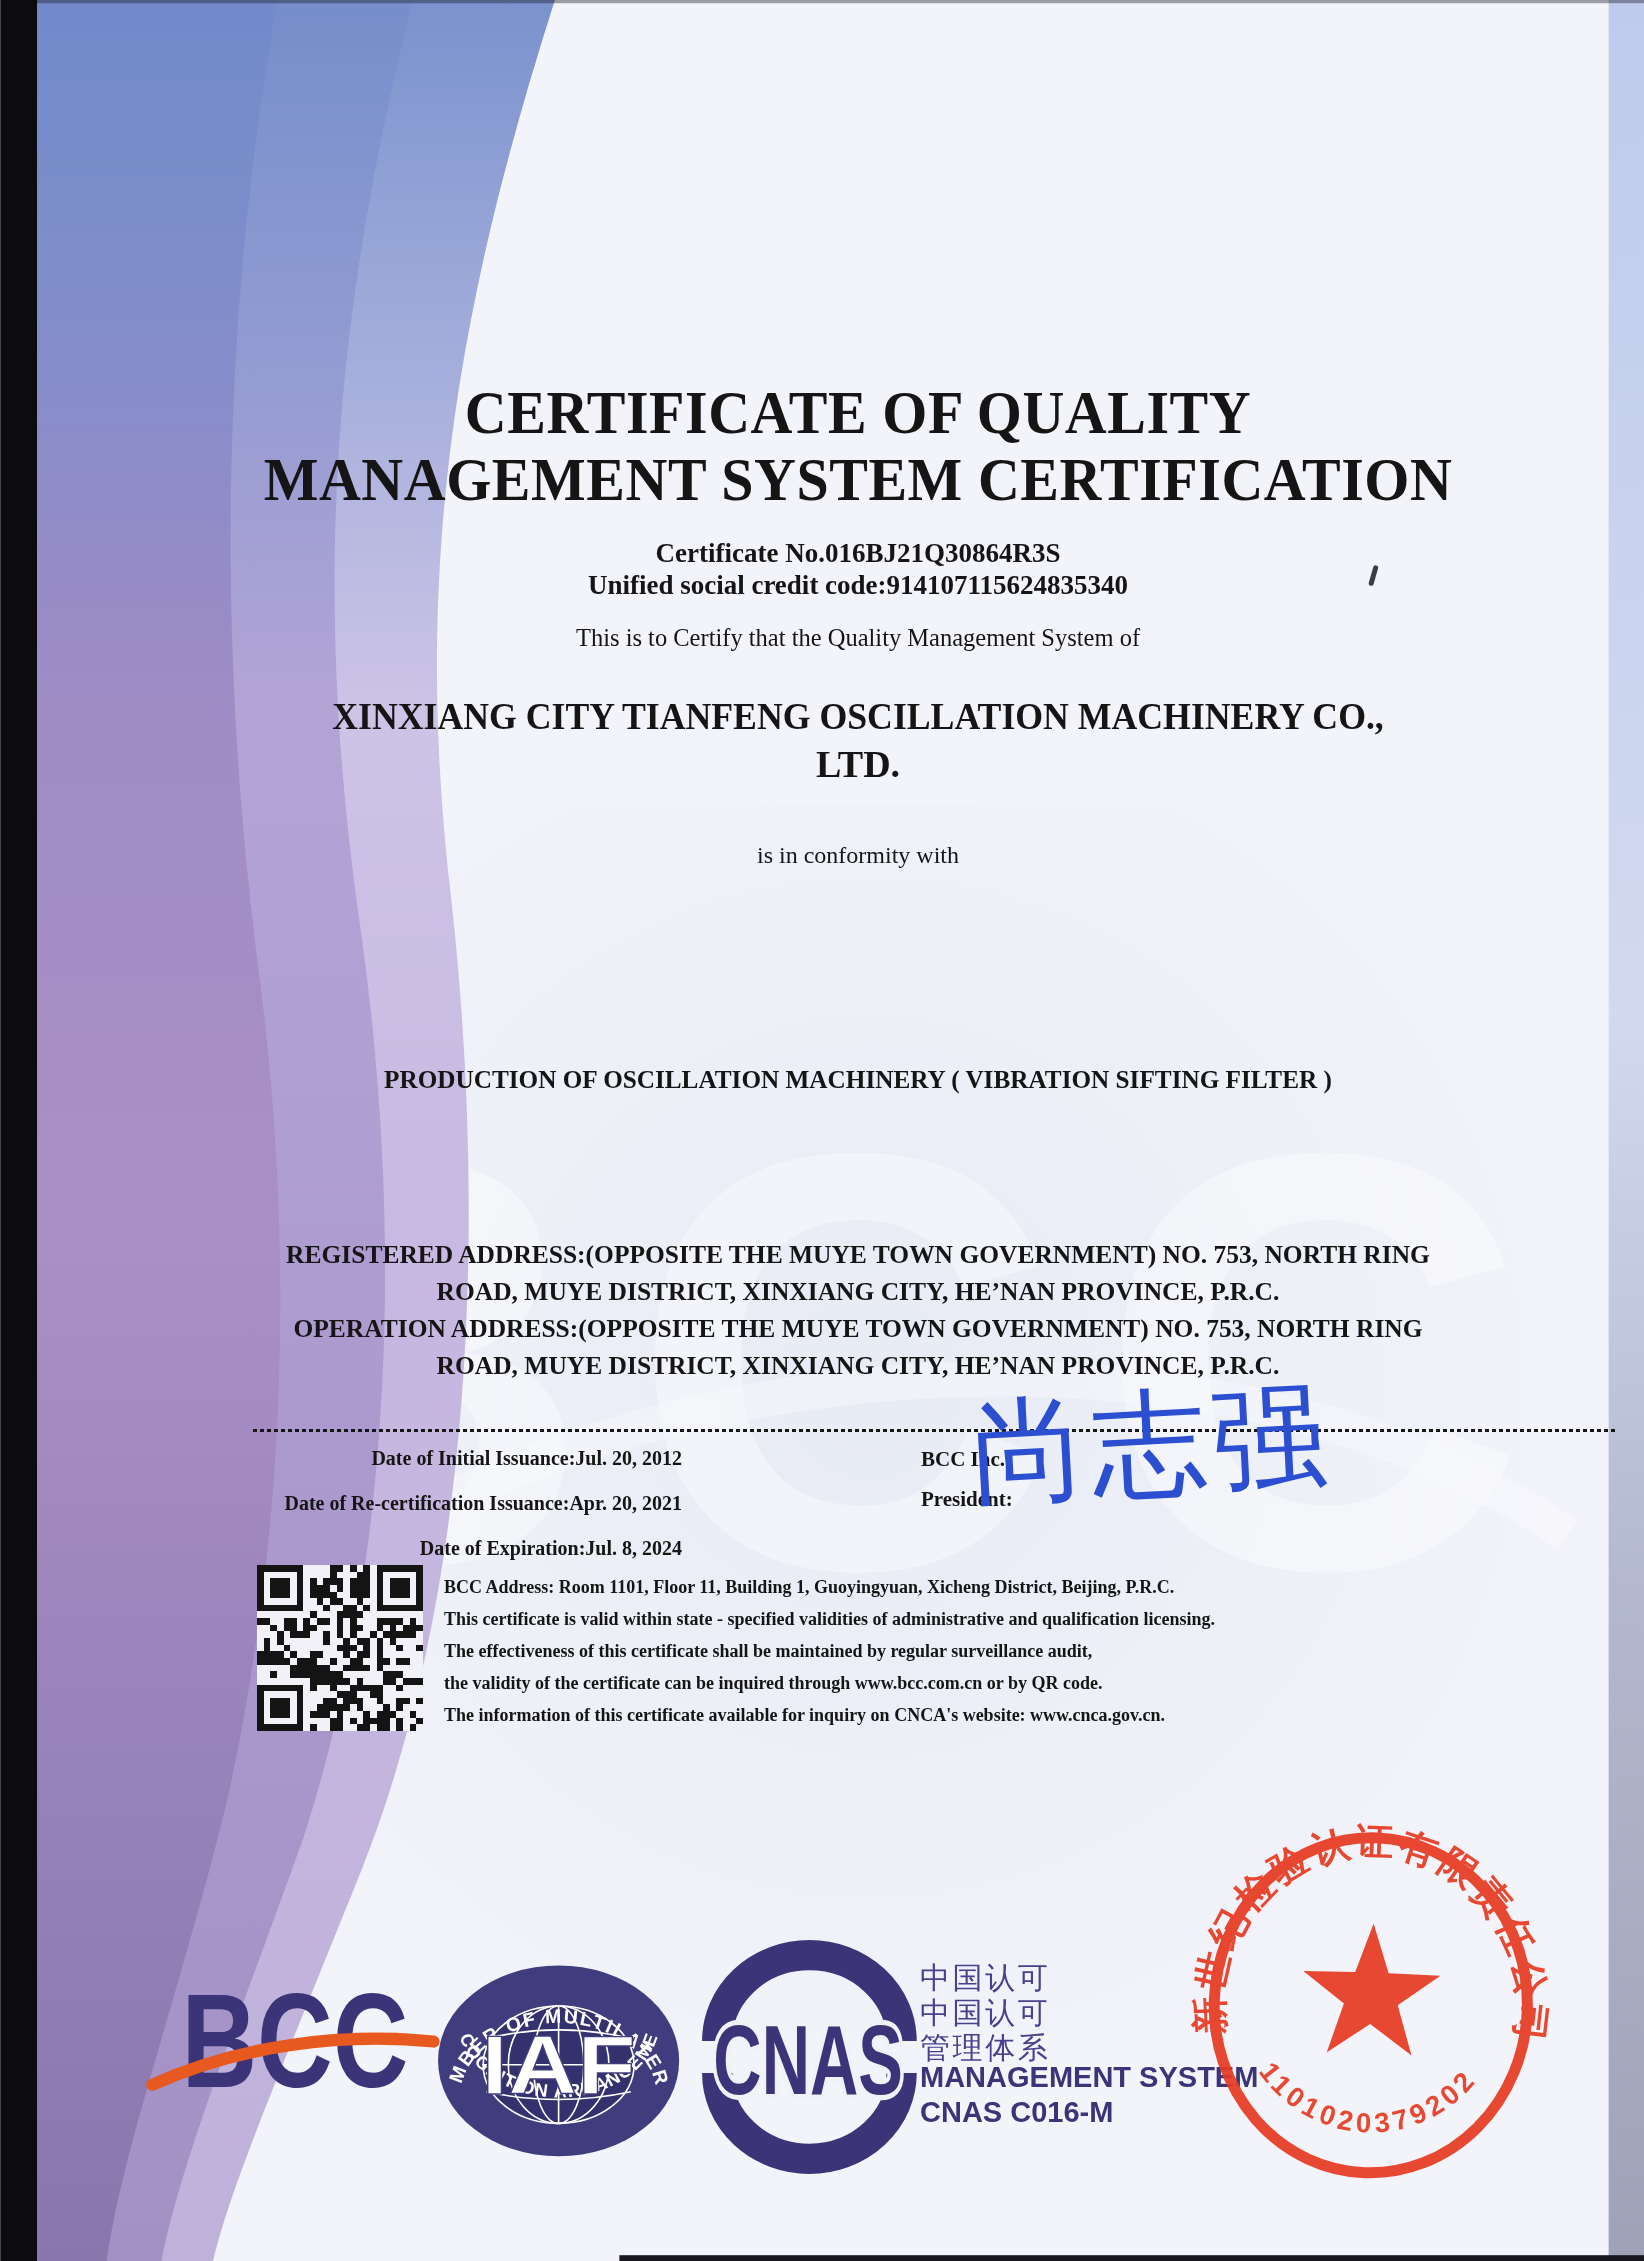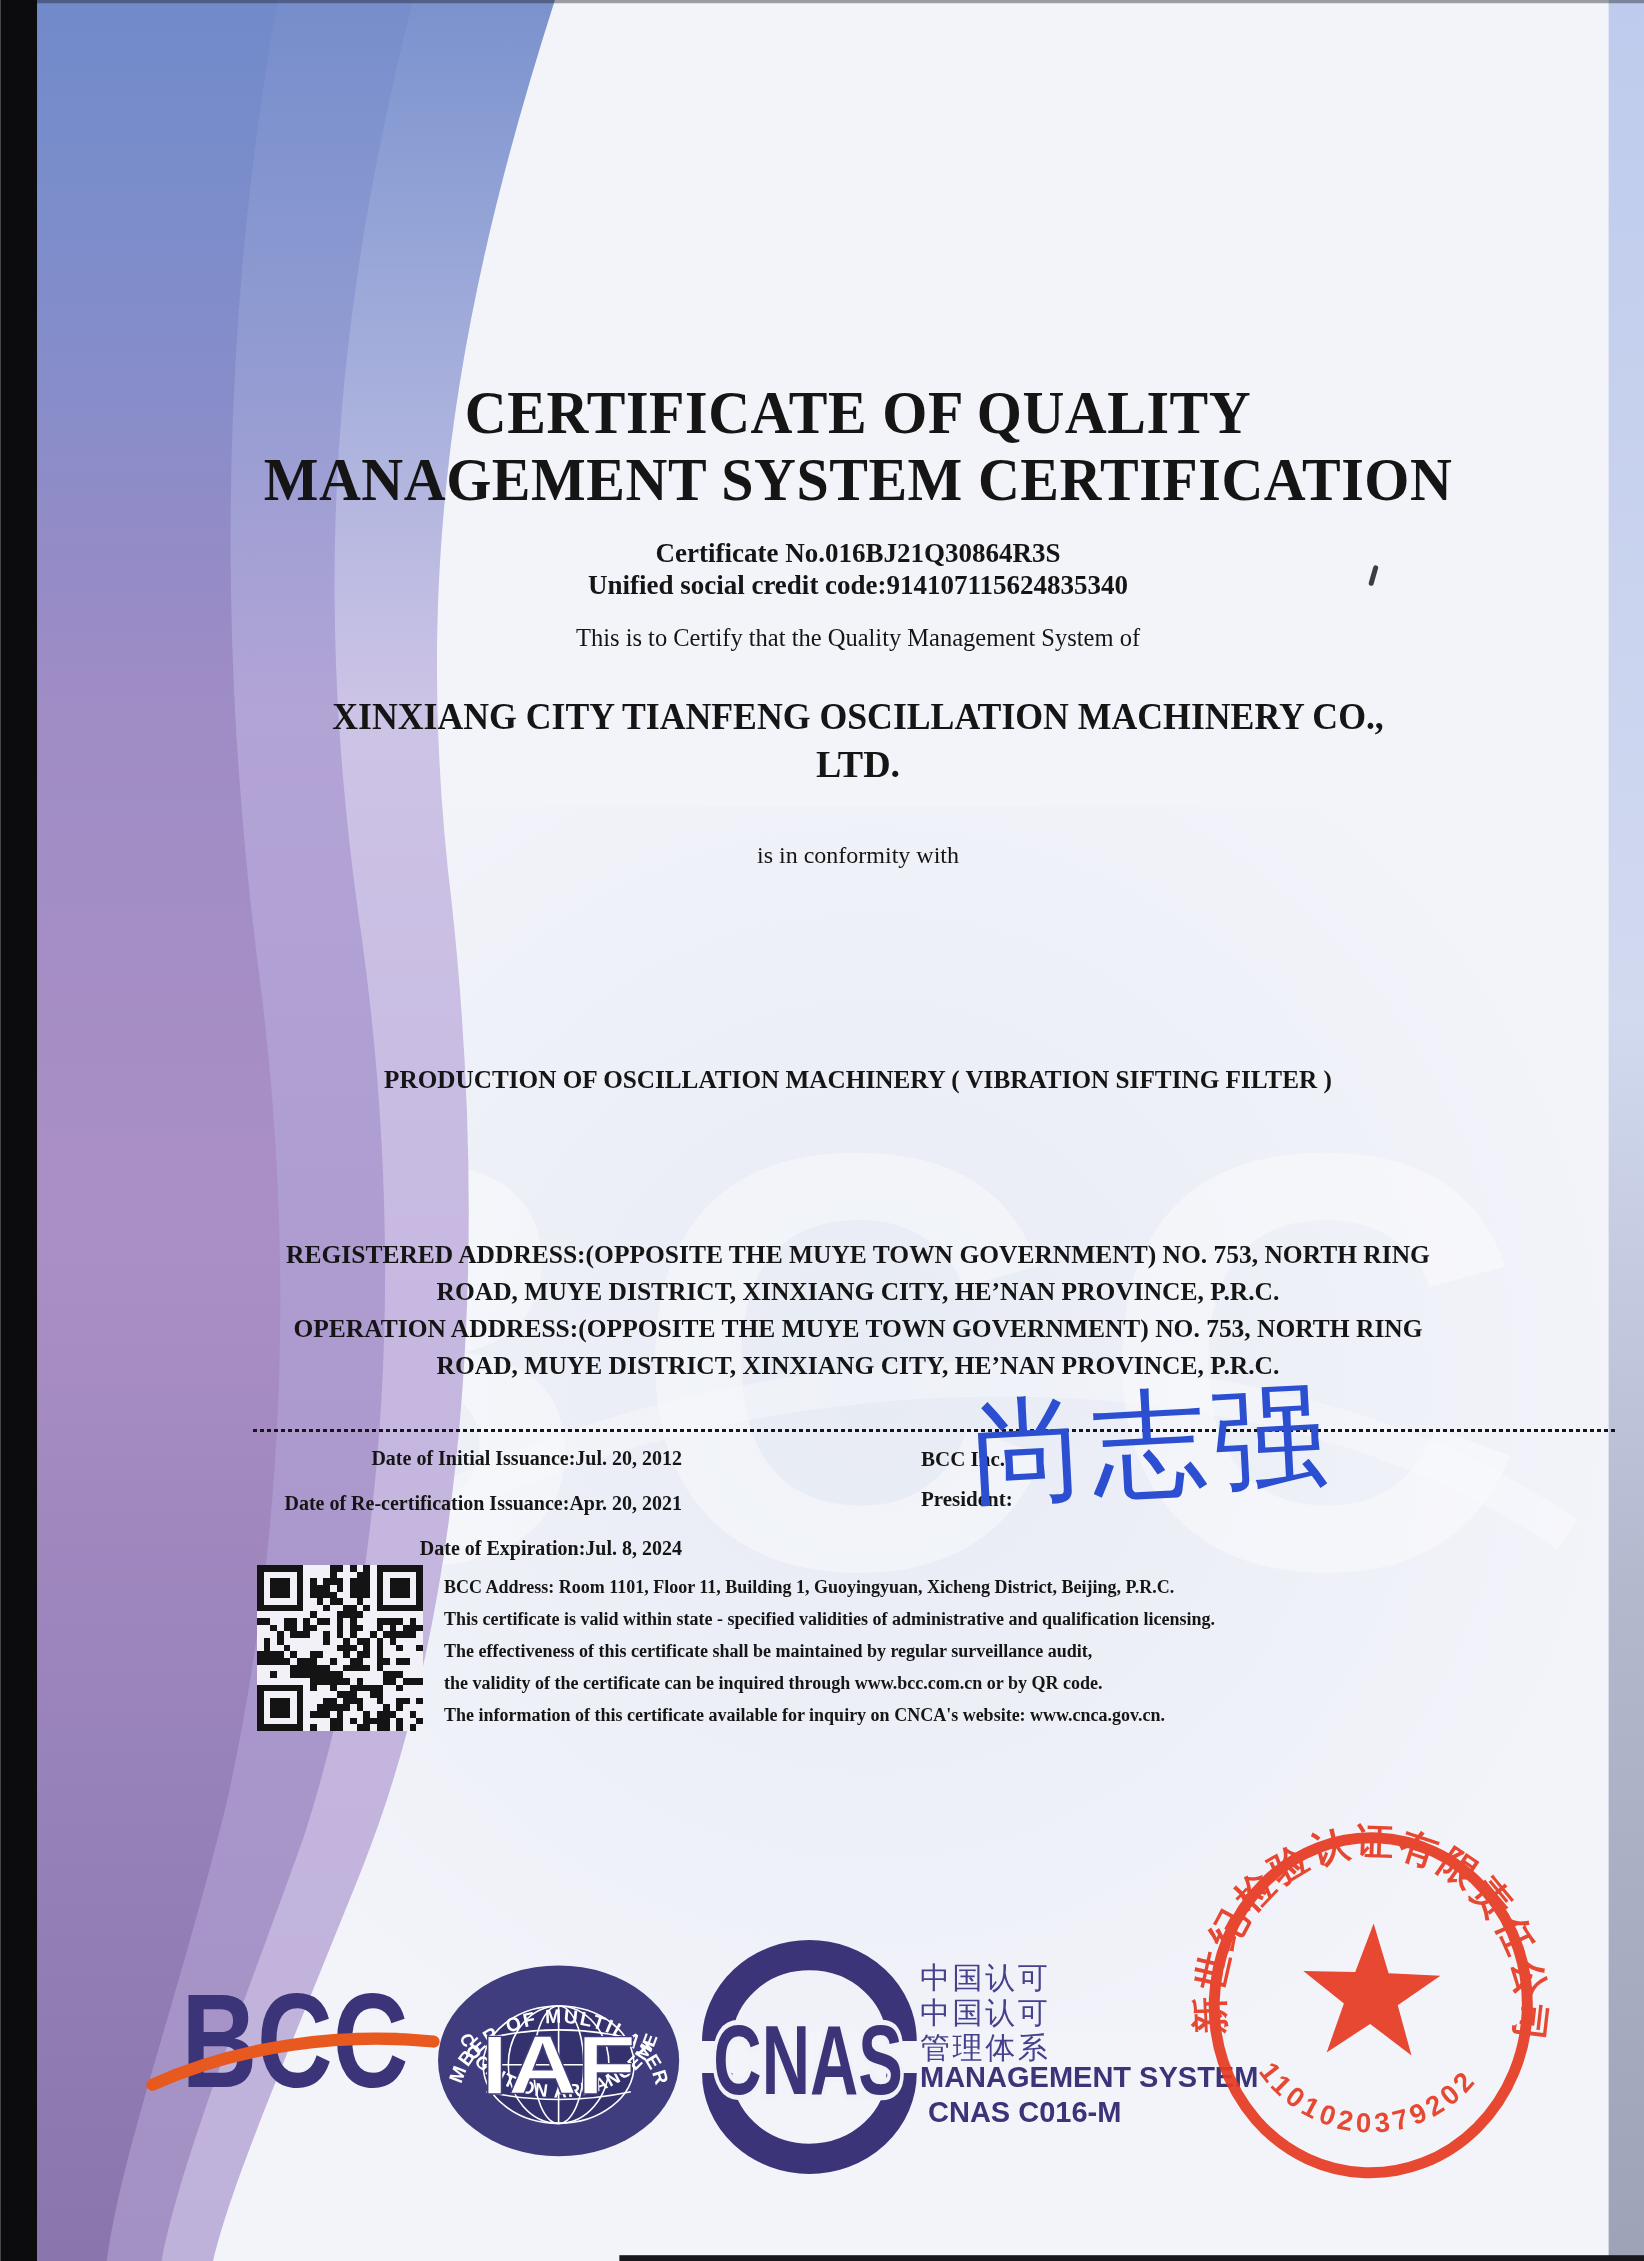--- a/index.html
+++ b/index.html
@@ -28,21 +28,21 @@
   .issuer{left:921px;top:1447px;font-size:21px;font-weight:700;}
   .president{left:921px;top:1487px;font-size:21px;font-weight:700;}
   .signature{left:971px;top:1387px;font-size:115px;line-height:1;color:#2b4fd0;
     font-family:"DejaVu Serif","Liberation Serif",serif;transform:rotate(-3deg);letter-spacing:5.2px;}
   .fineprint{left:444px;top:1571px;font-size:18px;font-weight:700;line-height:32px;white-space:nowrap;}
   .cnline{left:920px;font-size:30px;letter-spacing:2.6px;color:#45418c;
     font-family:"DejaVu Sans","Liberation Sans",sans-serif;}
   .cn1{top:1958px;} .cn2{top:1993px;} .cn3{top:2028px;text-align:center;}
   .acc-en{left:920px;color:#3b3478;font-weight:700;font-size:29px;
     font-family:"Liberation Sans","DejaVu Sans",sans-serif;letter-spacing:0;}
-  .en1{top:2061px;} .en2{top:2096px;margin-left:8px;}
+  .en1{top:2061px;} .en2{top:2096px;}
   .penmark{left:1371px;top:565px;width:4.5px;height:20.6px;background:#3c3c46;border-radius:2.6px;transform:rotate(16deg);}
   svg text{font-family:"Liberation Sans","DejaVu Sans",sans-serif;}
   .bg,.footer-logos,.stamp,.qr{position:absolute;}
 </style>
 </head>
 <body>
 
 <div class="page">
 
   <svg class="bg" style="left:0;top:0;" width="1645" height="2261" viewBox="0 0 2550 3506">

